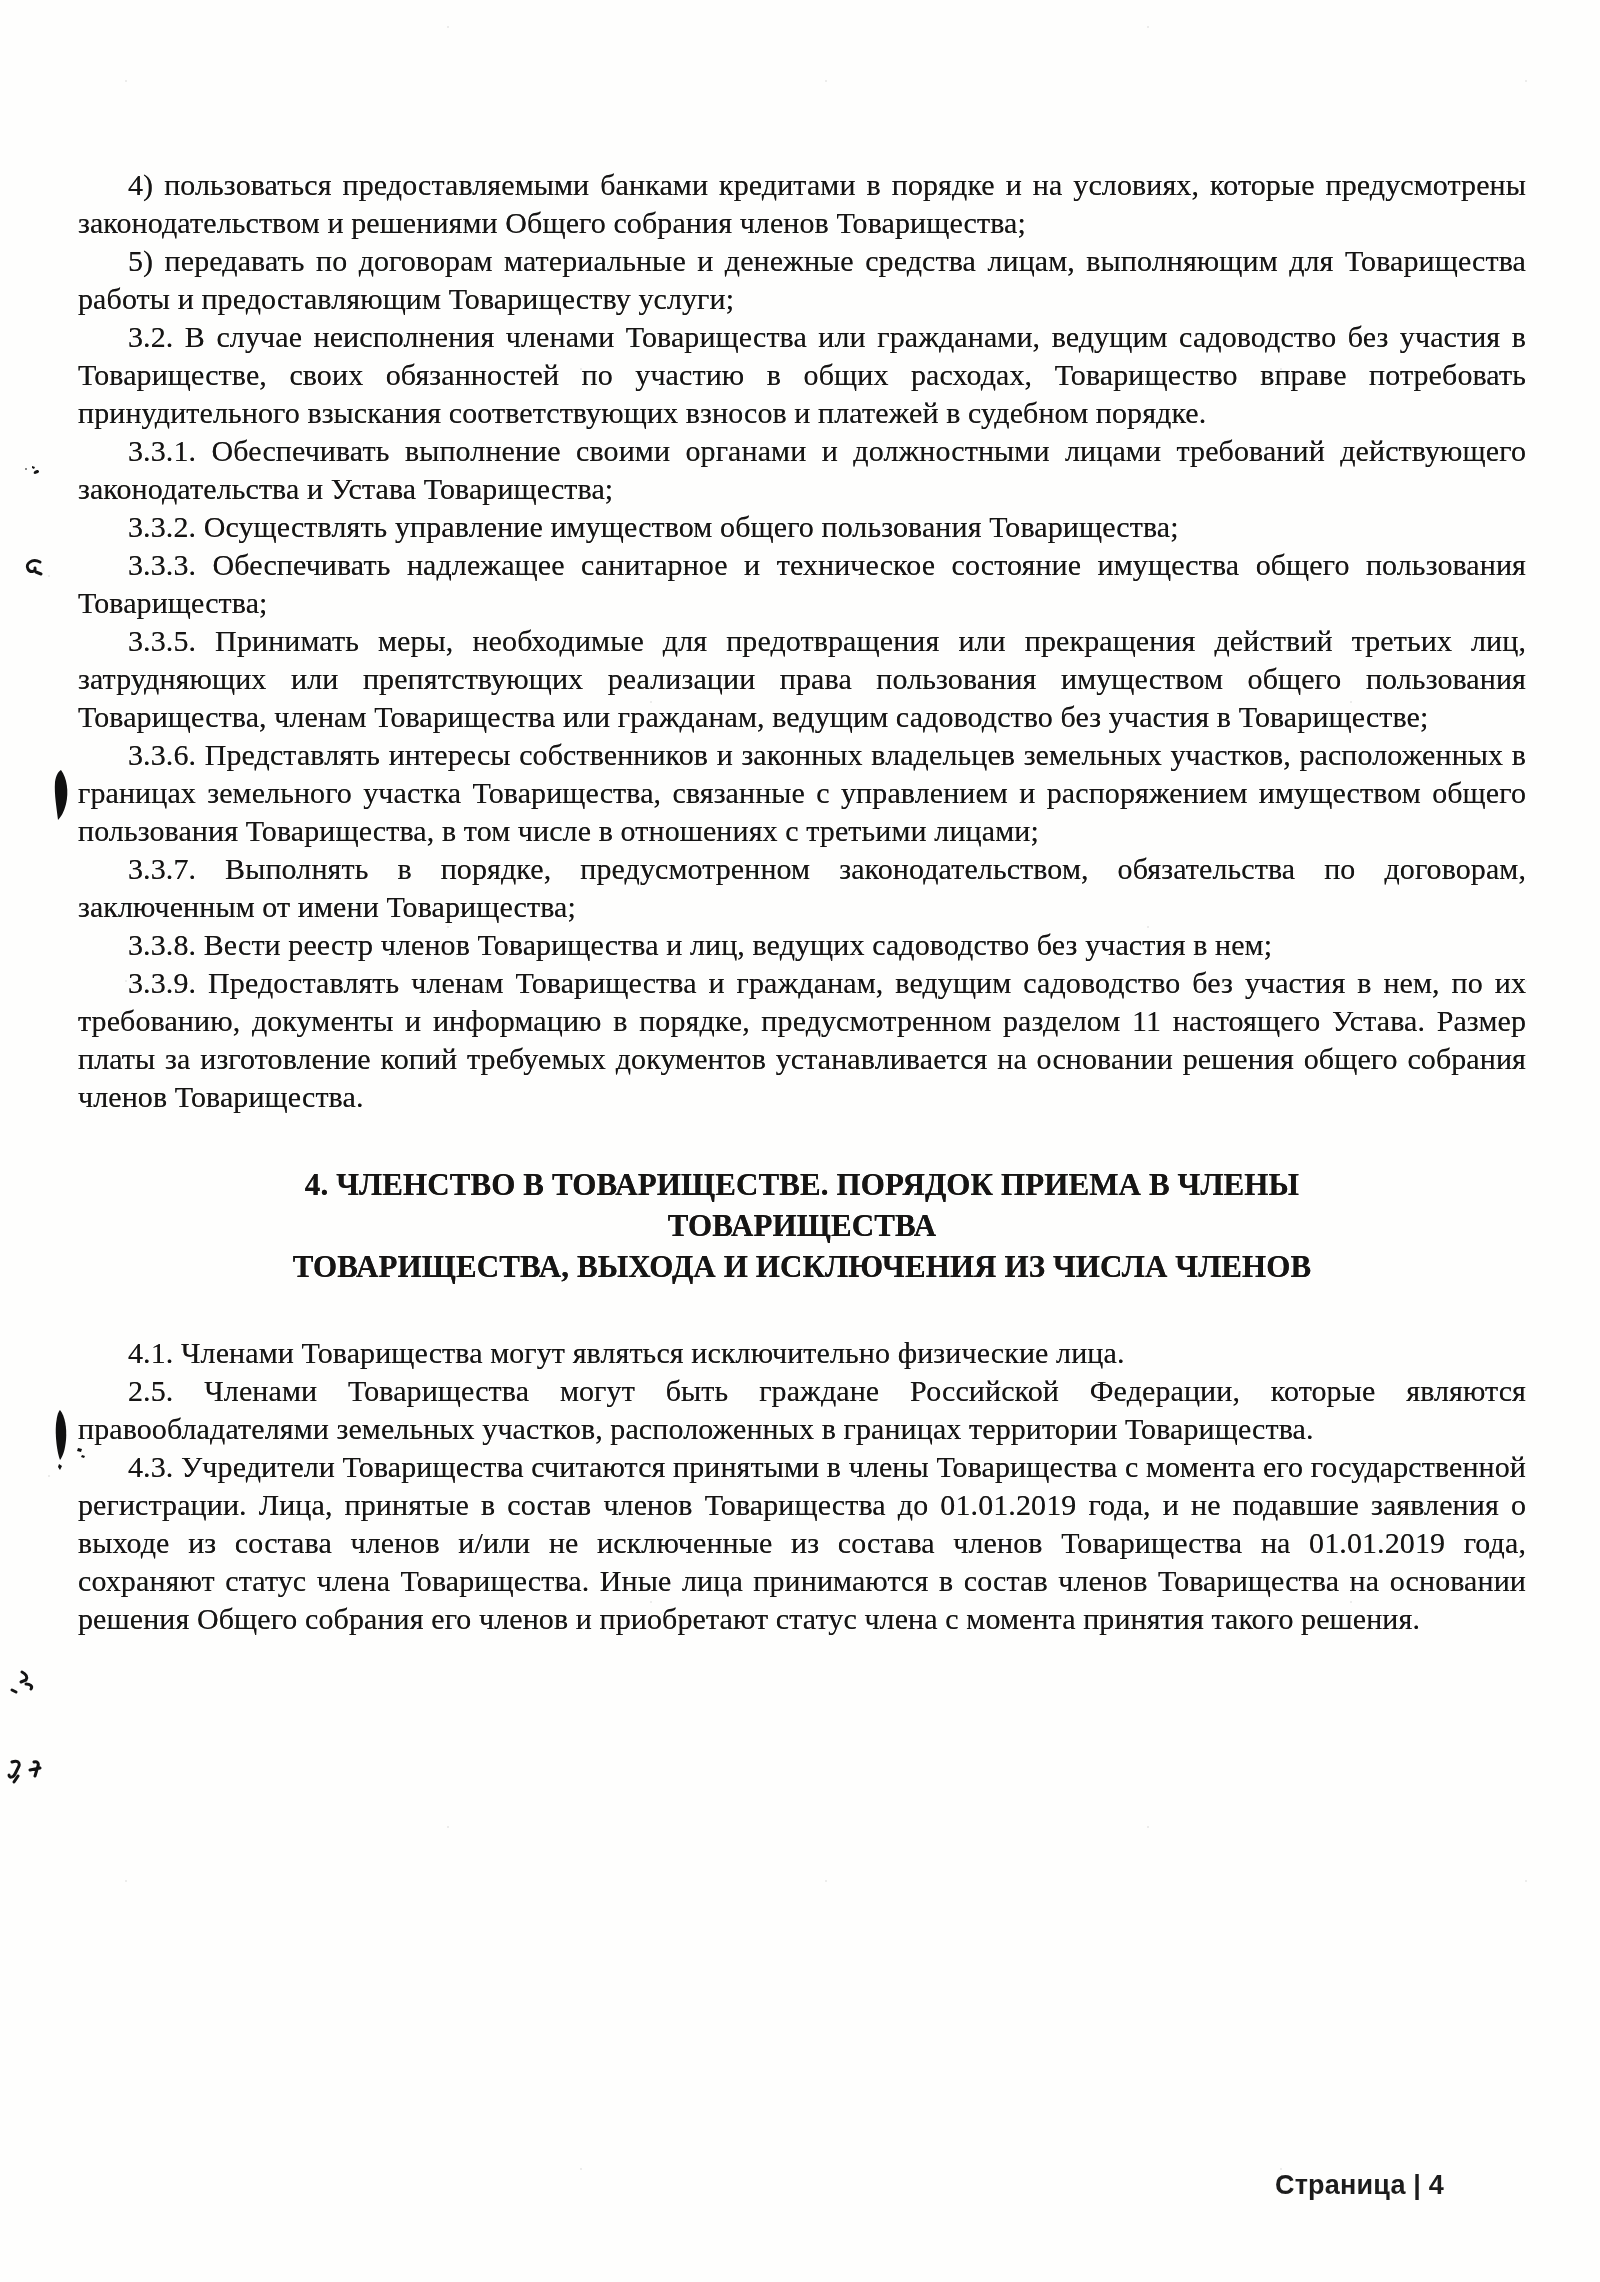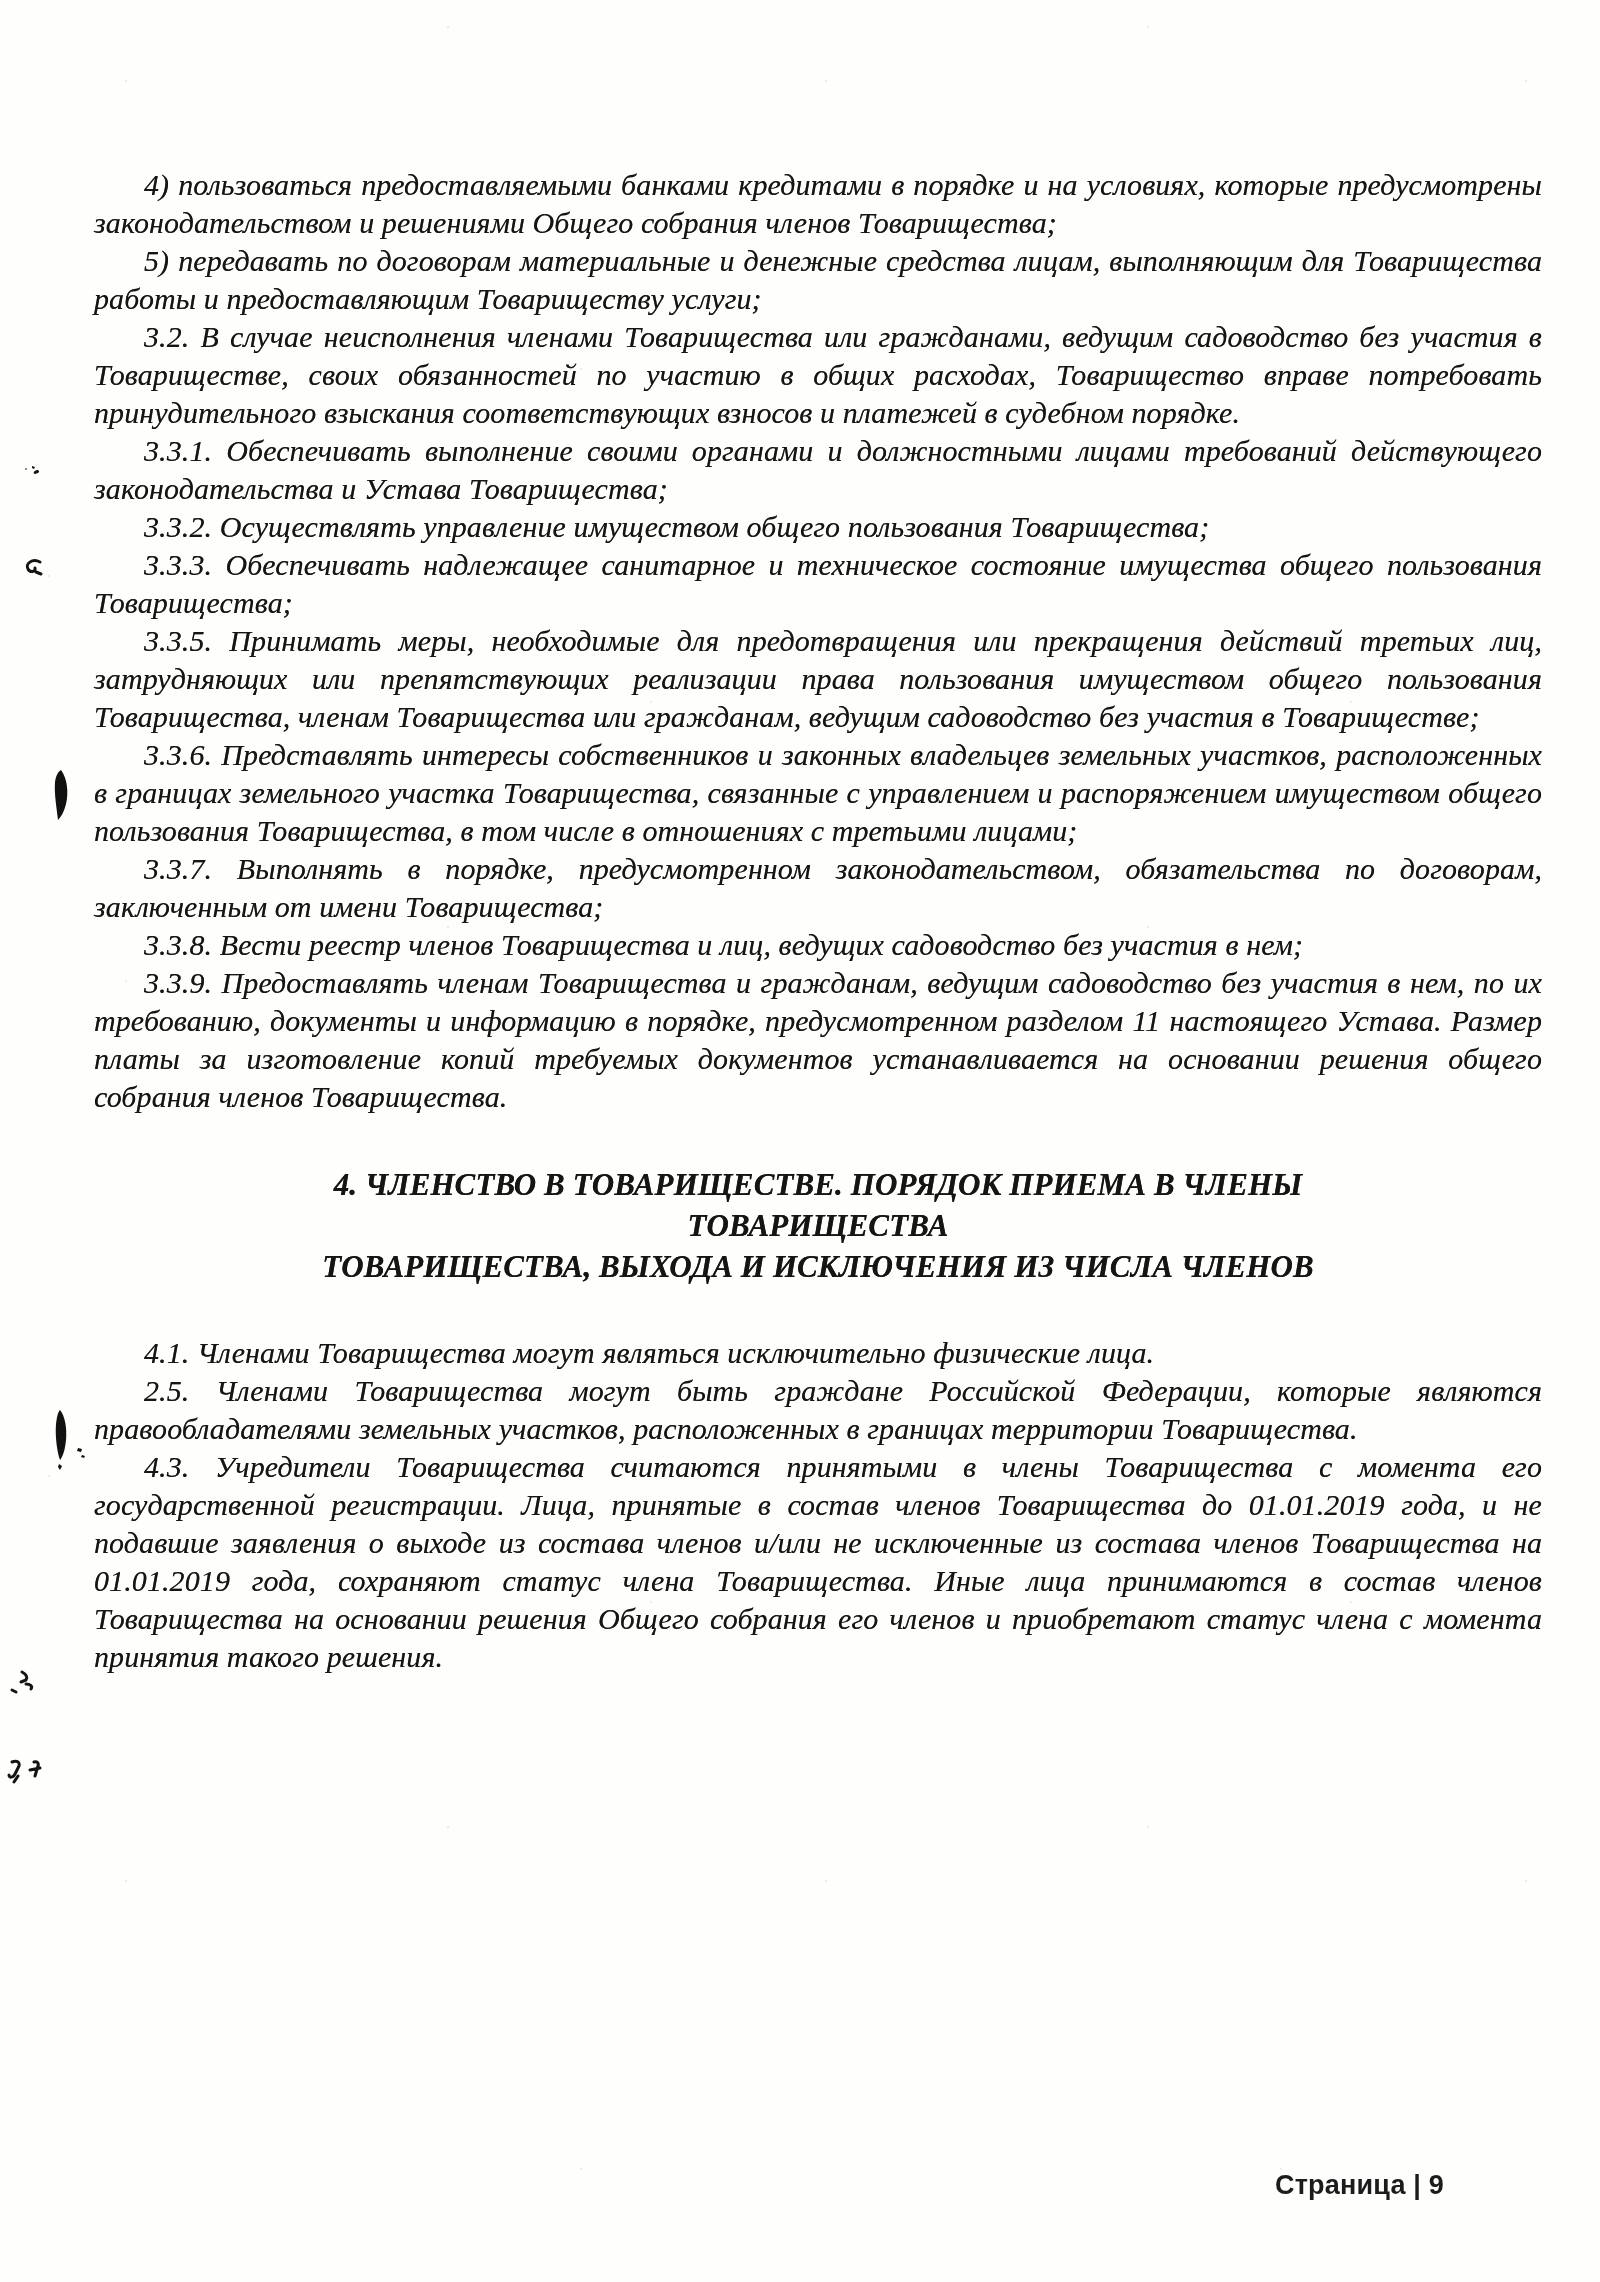--- a/index.html
+++ b/index.html
@@ -22,28 +22,27 @@
       radial-gradient(circle at 64% 3%, #9a9a9a 0.6px, transparent 1px),
       radial-gradient(circle at 83% 41%, #9a9a9a 0.6px, transparent 1px),
       radial-gradient(circle at 7% 64%, #9a9a9a 0.6px, transparent 1px),
       radial-gradient(circle at 93% 78%, #9a9a9a 0.6px, transparent 1px);
     background-size: 700px 900px;
     opacity: 0.25;
     pointer-events: none;
   }
   .doc-body {
     position: absolute;
-    left: 94px;
+    left: 78px;
     top: 166px;
     width: 1448px;
     font-size: 30px;
     line-height: 38px;
     text-align: justify;
     letter-spacing: 0.1px;
-    font-style: italic;
   }
   .para {
     margin: 0;
     text-indent: 50px;
     text-shadow: 0 0 0.4px rgba(10,10,10,0.65); 
   }
   .heading {
     margin: 48px 40px 47px;
     font-size: 31px;
     line-height: 41px;
@@ -122,16 +121,16 @@
       <path d="M14 4 c4 2 6 5 4 8 l-5 2 M18 16 c4 0 7 2 5 5 M4 22 l4 2"></path>
     </svg>
   </div>
   <div class="ink" style="left:6px; top:1756px;">
     <svg width="40" height="32" viewBox="0 0 40 32" fill="none" stroke="#141414" stroke-width="3" stroke-linecap="round">
       <path d="M6 6 c5 -2 8 0 7 4 l-4 8 c-2 4 -6 4 -6 1 M12 20 l-4 6 M28 6 c3 -1 5 1 4 4 l-3 10 M24 14 l10 -2"></path>
     </svg>
   </div>
 
   <div class="page-footer">
-    <span>Страница | 9</span>
+    <span>Страница | 4</span>
   </div>
 
 </div>
 
 </body></html>

